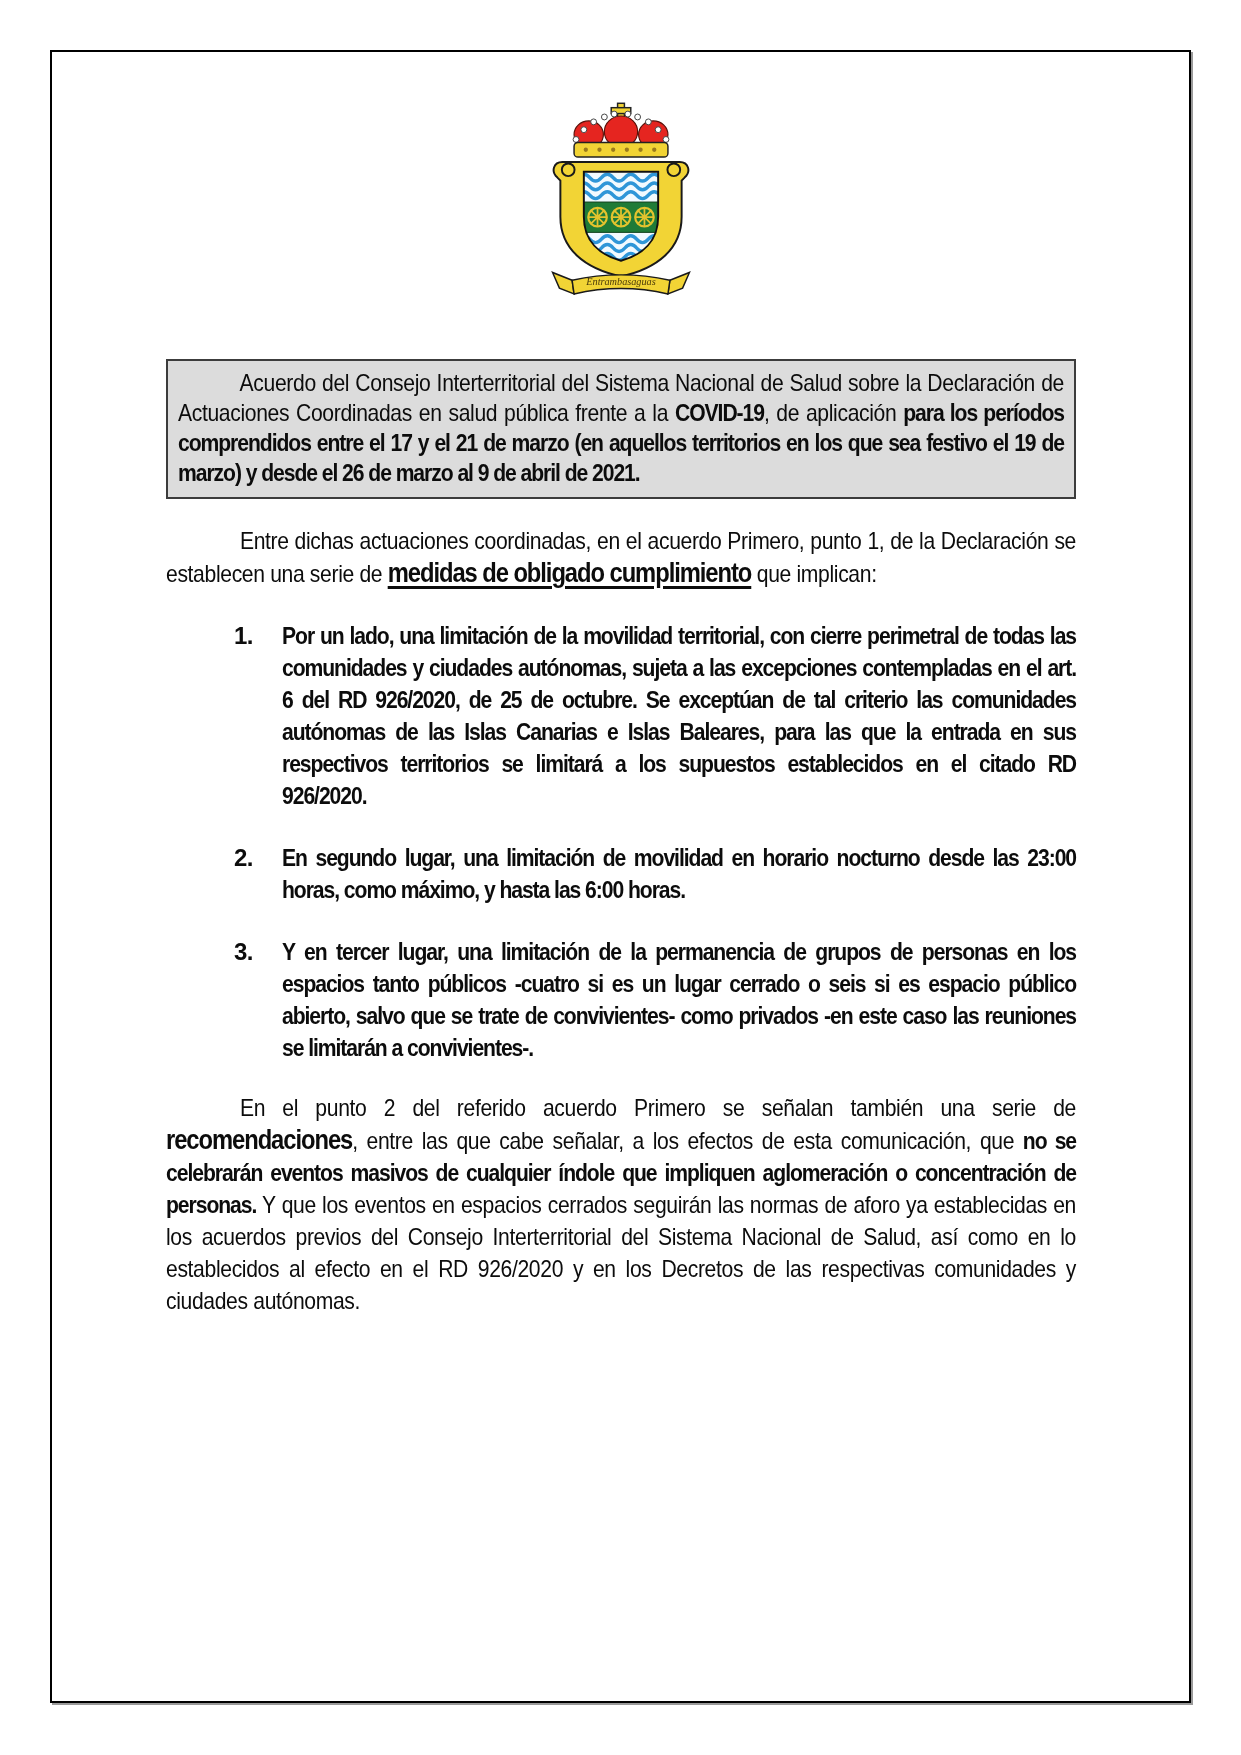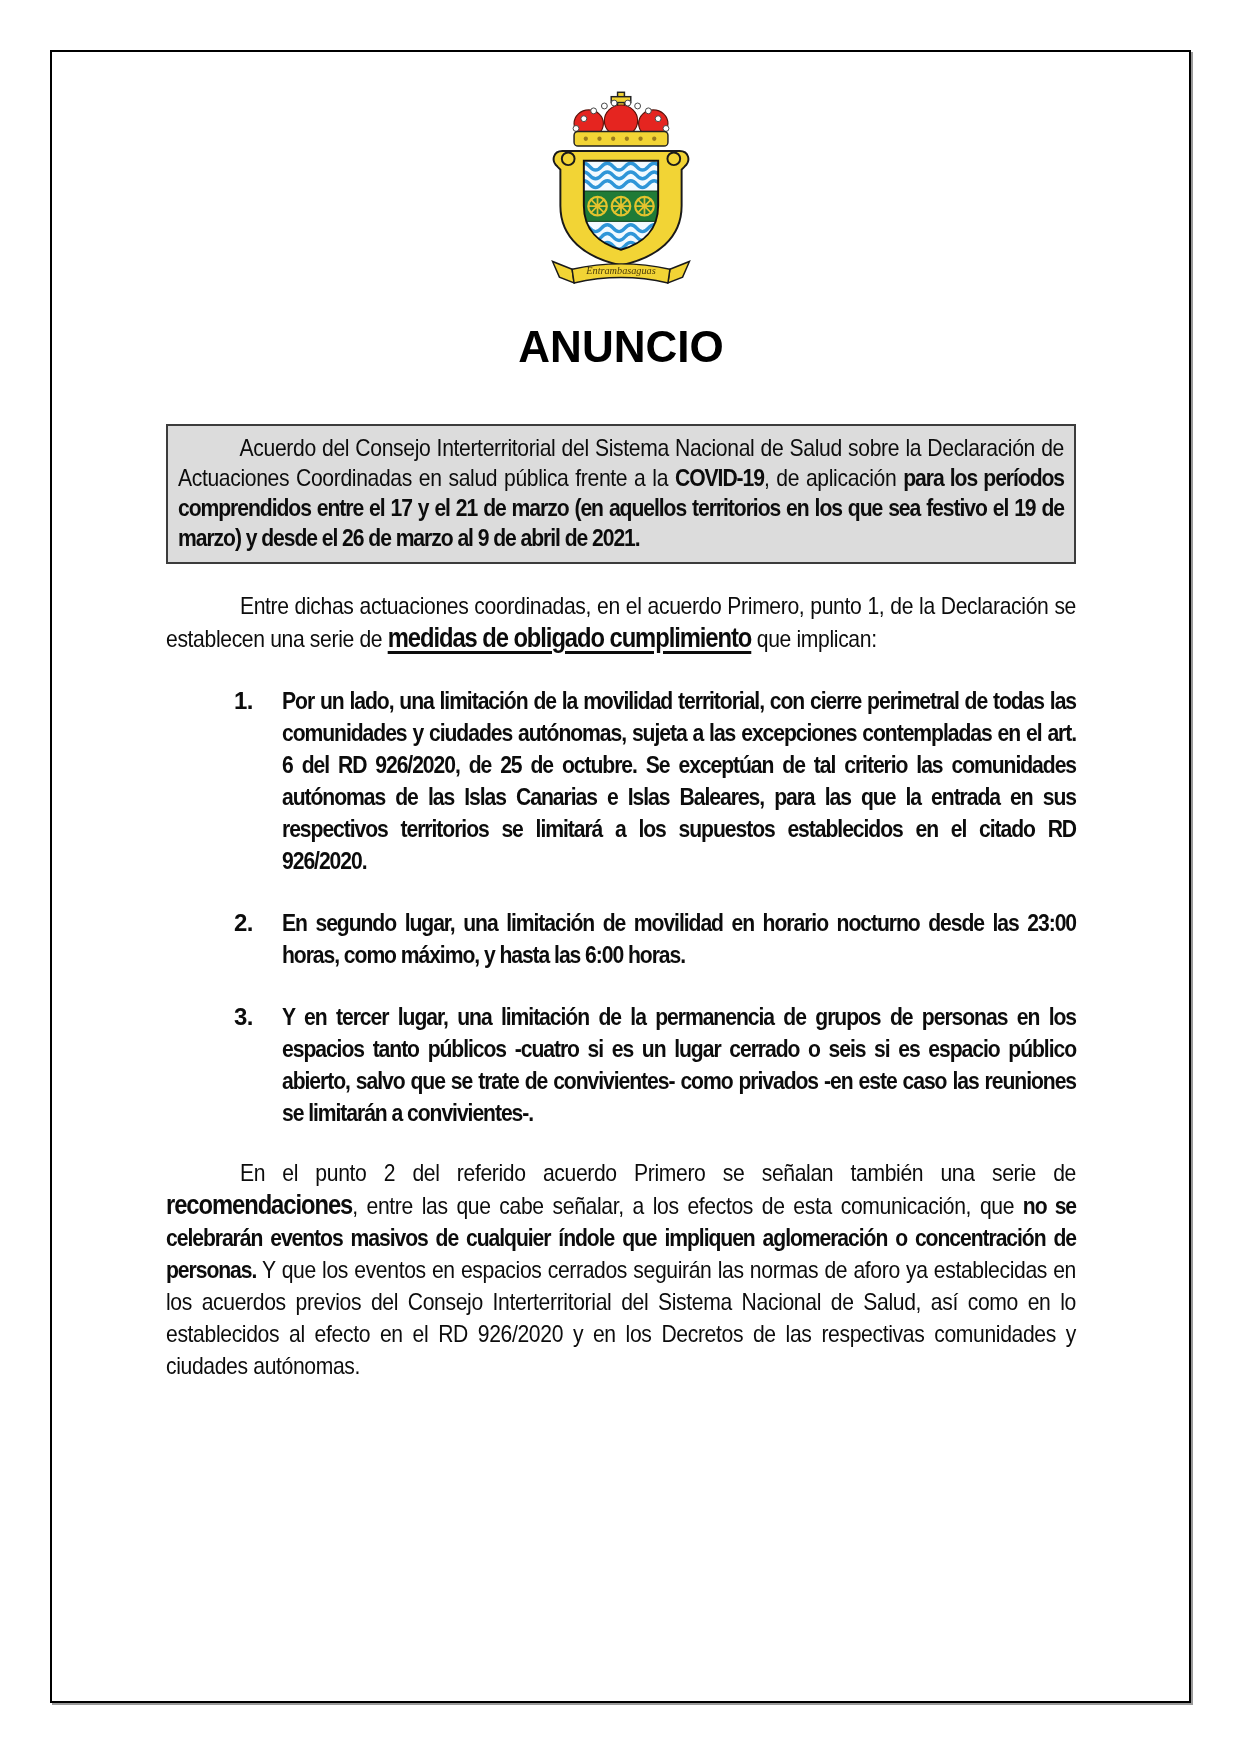--- a/index.html
+++ b/index.html
@@ -11,21 +11,21 @@
     position:relative;
     -webkit-font-smoothing:antialiased;
   }
   .frame {
     position:absolute; left:50px; top:50px;
     width:1137px; height:1649px;
     border:2px solid #000;
     box-shadow:2px 2px 0 #9a9a9a;
     background:#fff;
   }
-  .content { position:absolute; left:114px; top:5px; width:910px; }
+  .content { position:absolute; left:114px; top:16px; width:910px; }
 
   .crest { display:block; margin:33px auto 0; width:176px; height:206px; }
 
   .title {
     margin:26px 0 0; padding:0;
     text-align:center;
     font-size:44px; font-weight:bold; letter-spacing:0;
     color:#000;
   }
 
@@ -147,21 +147,20 @@
       <path d="M52,72 L128,72 L128,118 C128,143 112,157 90,163 C68,157 52,143 52,118 Z" fill="none" stroke="#111" stroke-width="2"></path>
 
       <g>
         <path d="M40,183 L20,175 L27,191 L42,197 Z" fill="#f2d435" stroke="#1a1a1a" stroke-width="1.5"></path>
         <path d="M140,183 L160,175 L153,191 L138,197 Z" fill="#f2d435" stroke="#1a1a1a" stroke-width="1.5"></path>
         <path d="M40,183 Q90,172 140,183 L138,197 Q90,186 42,197 Z" fill="#f2d435" stroke="#1a1a1a" stroke-width="1.5"></path>
         <text x="90" y="188" text-anchor="middle" font-family="Liberation Serif, DejaVu Serif, serif" font-style="italic" font-size="10.5" fill="#4a3a08">Entrambasaguas</text>
       </g>
     </svg>
 
-    <h1 class="title">ANUNCIO</h1>
 
     <div class="box">
       <p class="boxp narrow"><span>Acuerdo del Consejo Interterritorial del Sistema Nacional de Salud sobre la Declaración de Actuaciones Coordinadas en salud pública frente a la </span><span class="b">COVID-19</span><span>, de aplicación </span><span class="b">para los períodos comprendidos entre el 17 y el 21 de marzo (en aquellos territorios en los que sea festivo el 19 de marzo) y desde el 26 de marzo al 9 de abril de 2021.</span></p>
     </div>
 
     <p class="para intro narrow"><span>Entre dichas actuaciones coordinadas, en el acuerdo Primero, punto 1, de la Declaración se establecen una serie de </span><span class="b u big">medidas de obligado cumplimiento</span><span> que implican:</span></p>
 
     <div class="list">
       <div class="list-item">
         <span class="list-marker">1.</span>

